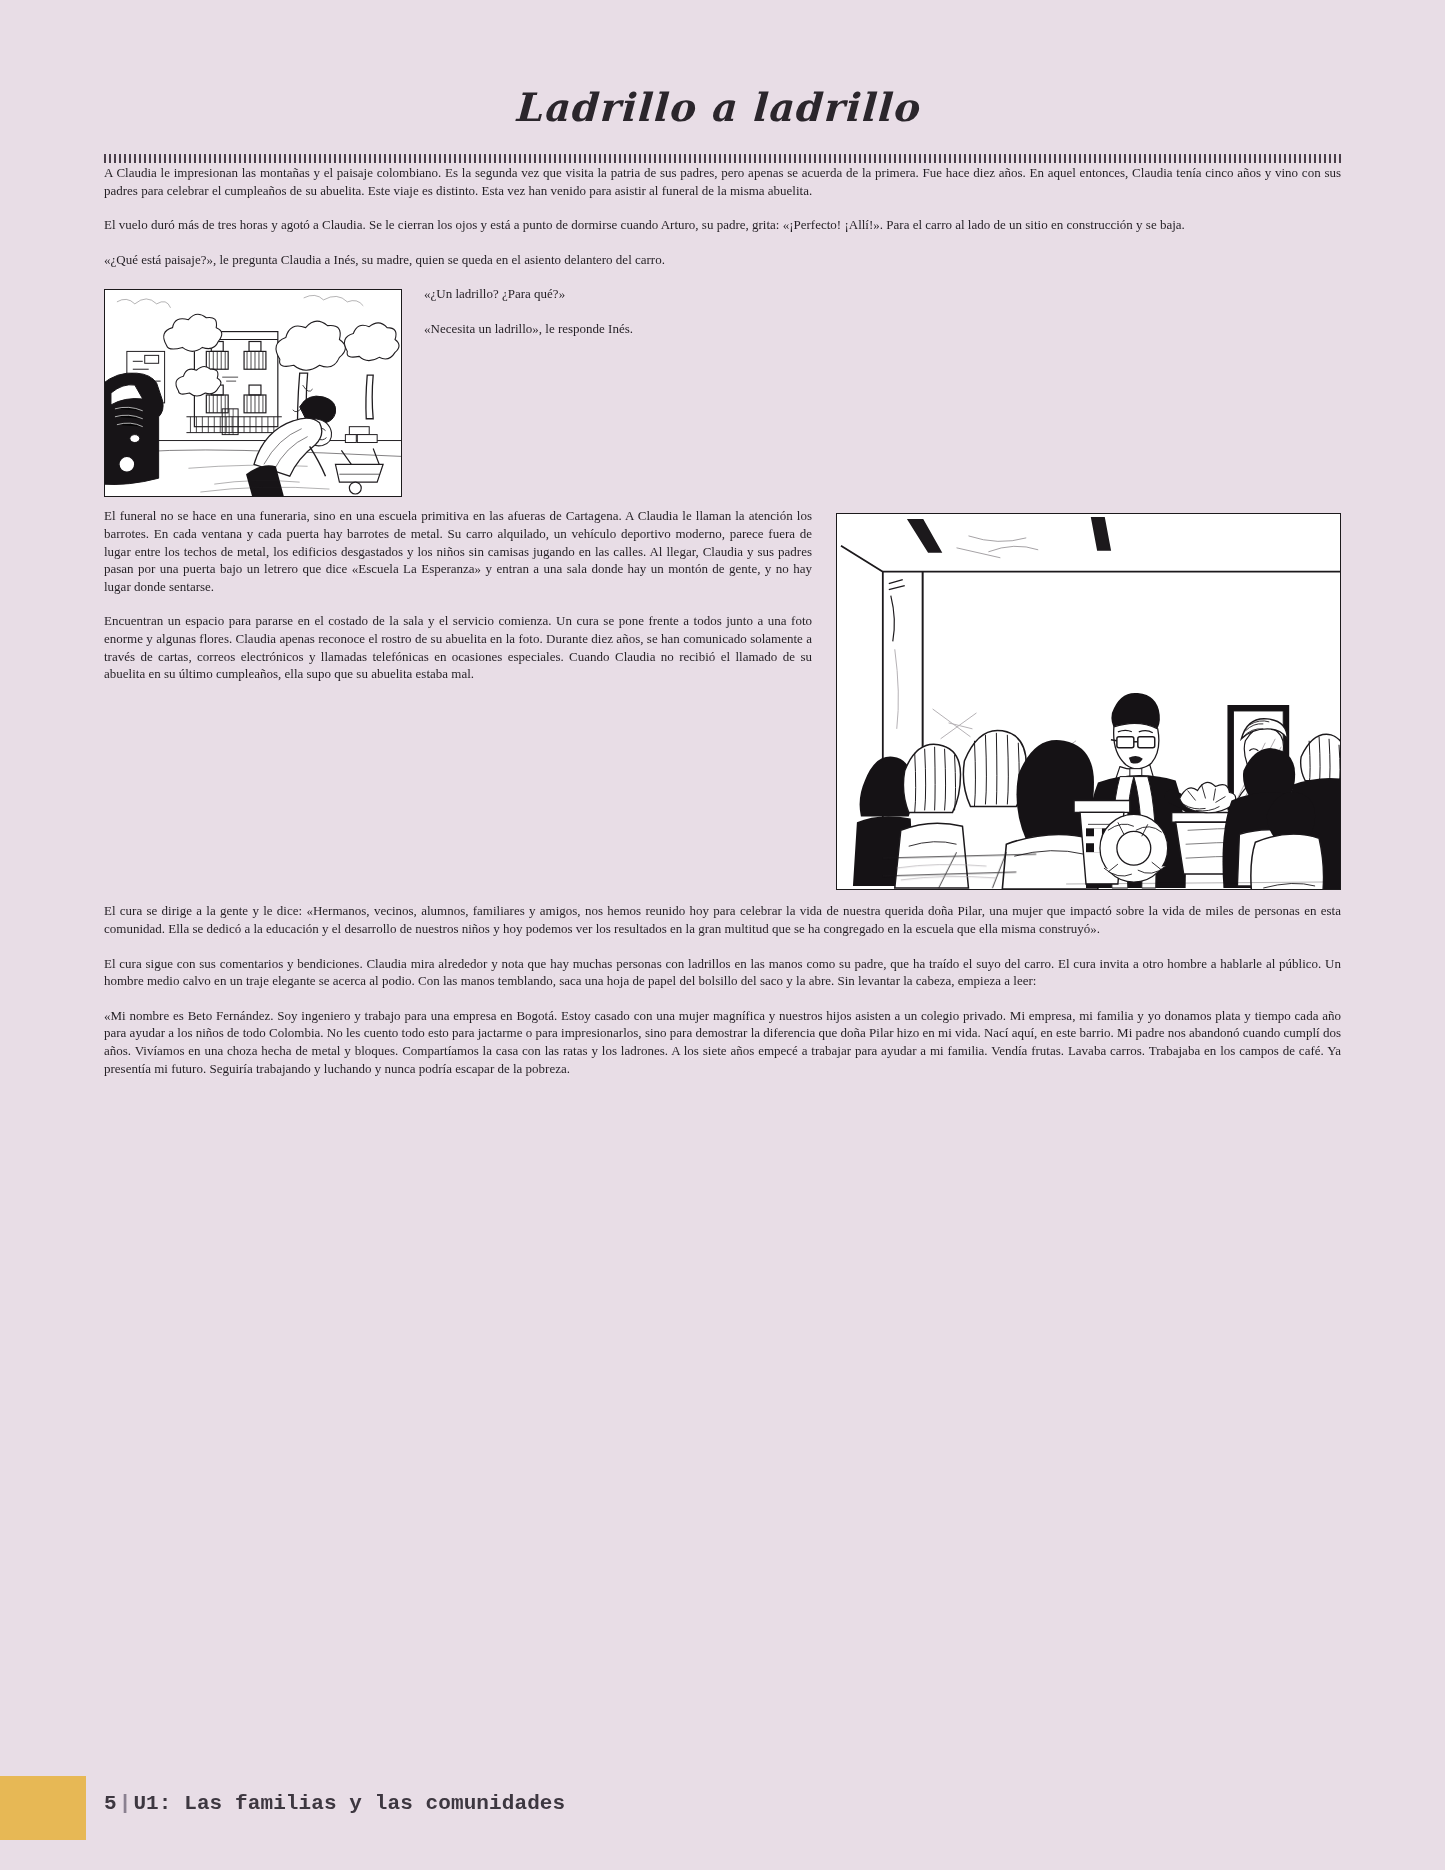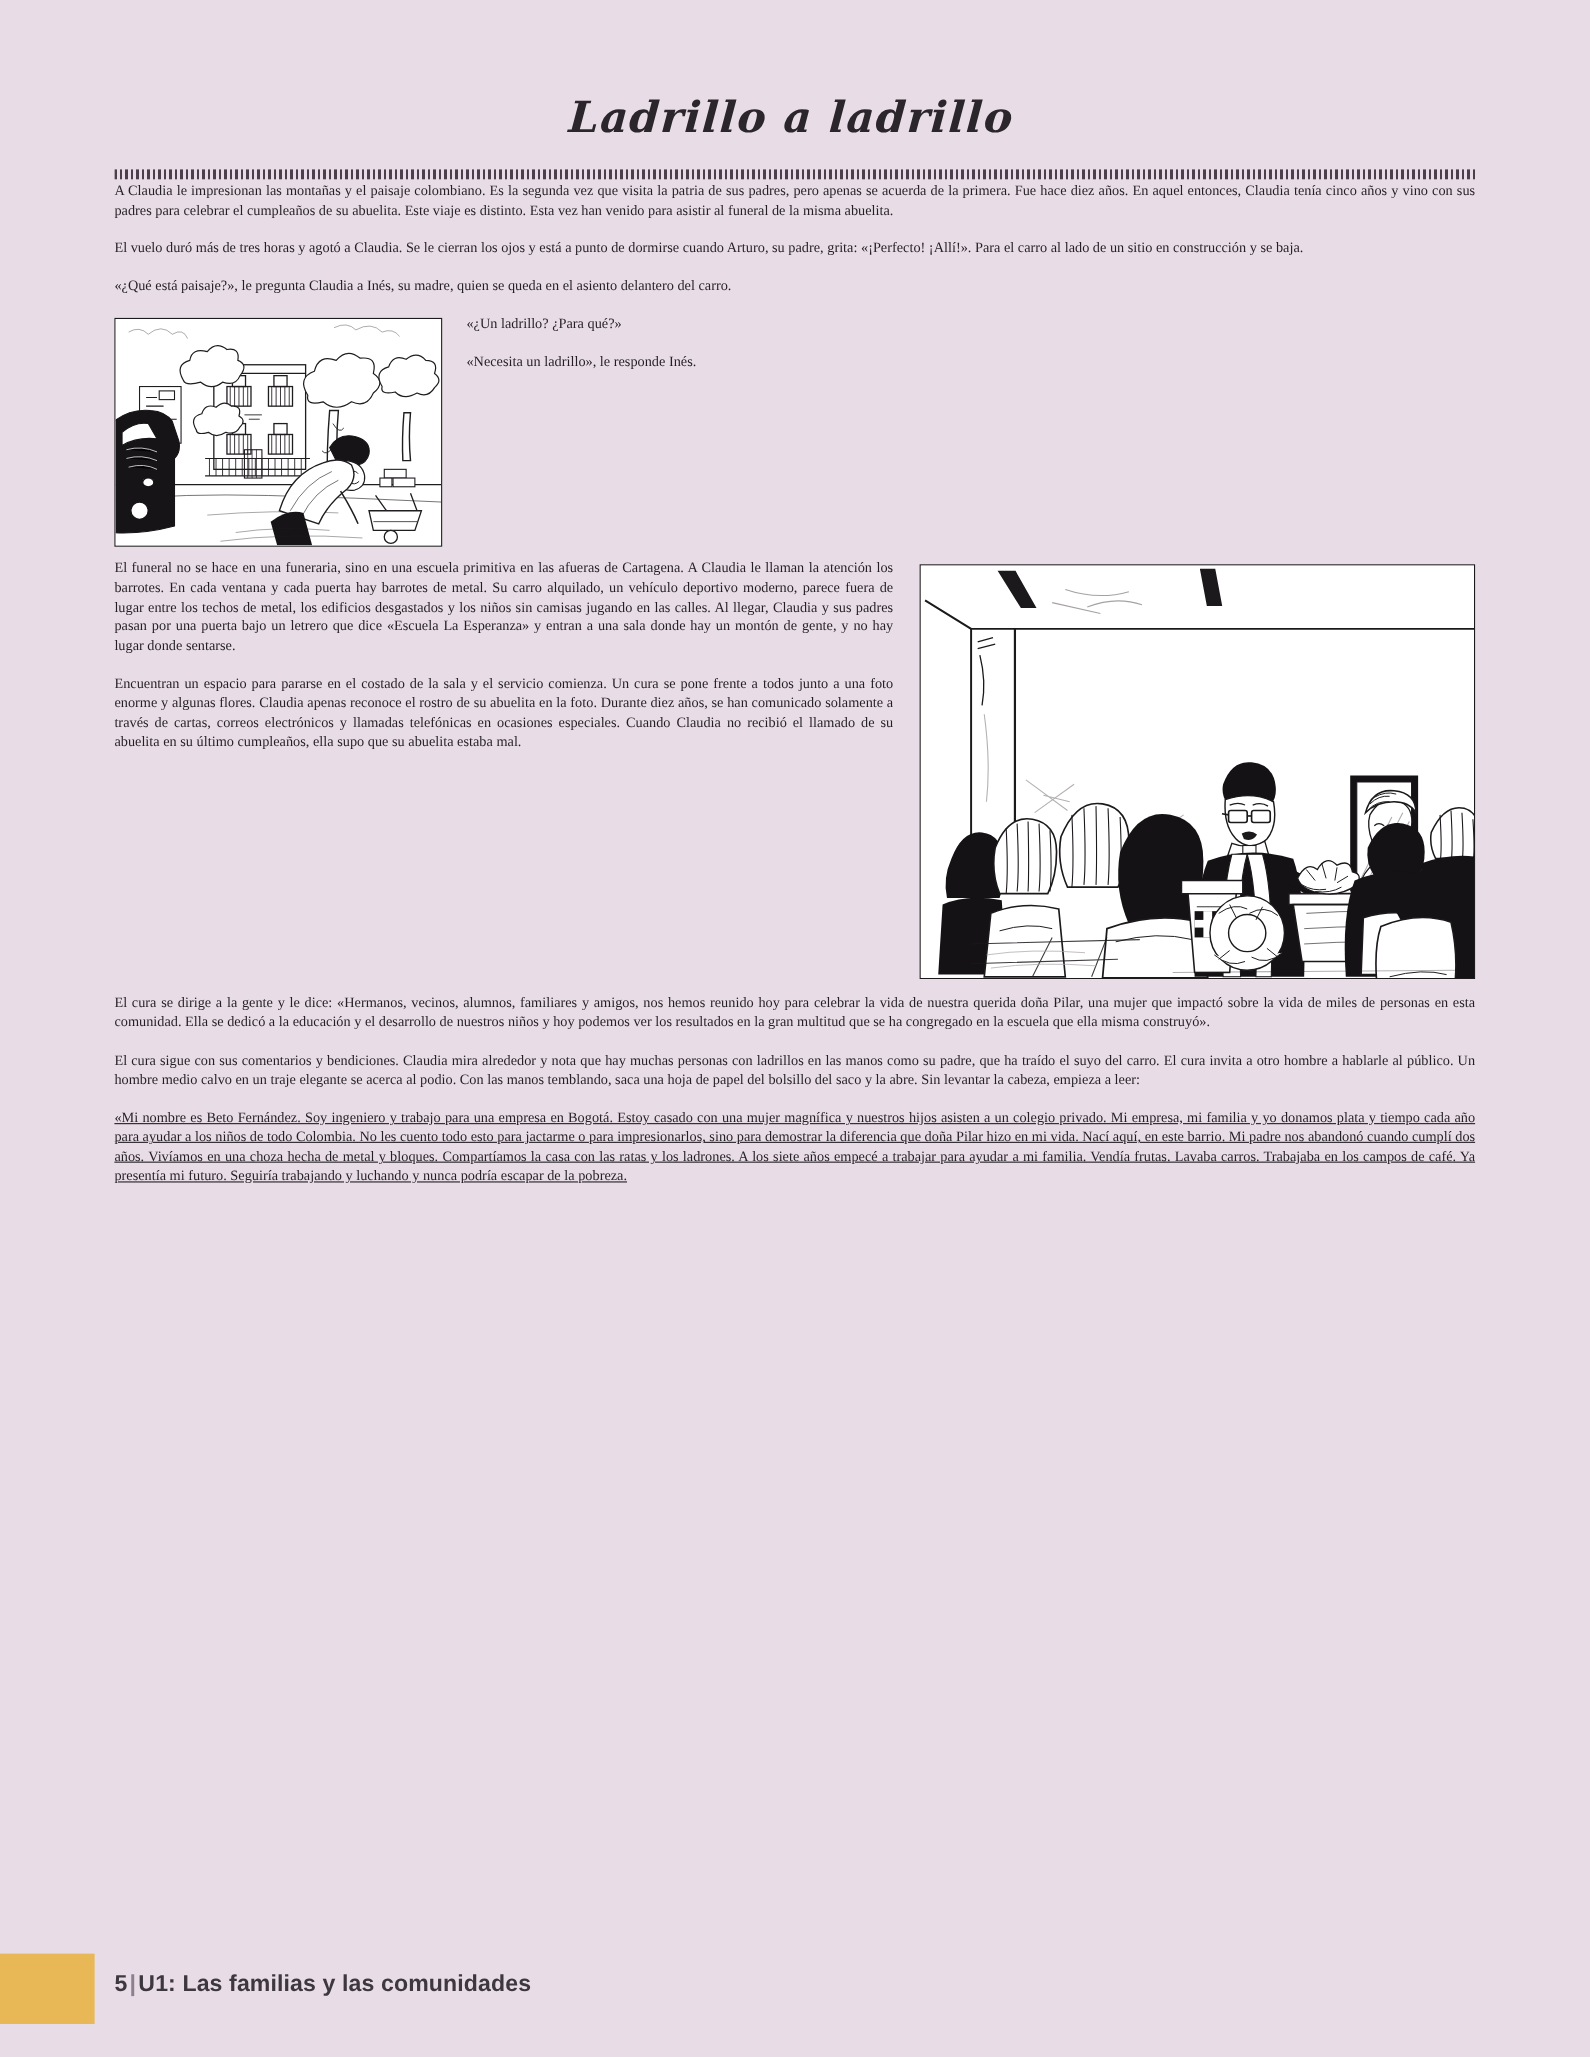--- a/index.html
+++ b/index.html
@@ -73,21 +73,21 @@
     font-size: 13px;
     line-height: 1.355;
     text-align: justify;
     hyphens: none;
   }
 
   p.para {
     margin: 0 0 17px 0;
     text-align: justify;
   }
-  p.para:last-child { margin-bottom: 0; text-decoration: underline; }
+  p.para:last-child { margin-bottom: 0; }
 
   
   .fig-small {
     float: left;
     width: 298px;
     height: 208px;
     margin: 4px 22px 10px 0;
     background: #ffffff;
     border: 1px solid #1c1a1c;
     box-sizing: border-box;
@@ -123,21 +123,21 @@
     left: 0;
     top: 28px;
     width: 86px;
     height: 64px;
     background: #e7b855;
   }
   .footer-text {
     position: absolute;
     left: 104px;
     top: 44px;
-    font-family: Liberation Sans, sans-serif;
+    font-family: Liberation Mono, monospace;
     font-weight: 700;
     font-size: 21px;
     color: #3d3740;
     letter-spacing: 0.1px;
     white-space: nowrap;
   }
   .footer-sep { color: #8a8090; font-weight: 700; padding: 0 2px; }
 </style>
 </head>
 <body>

